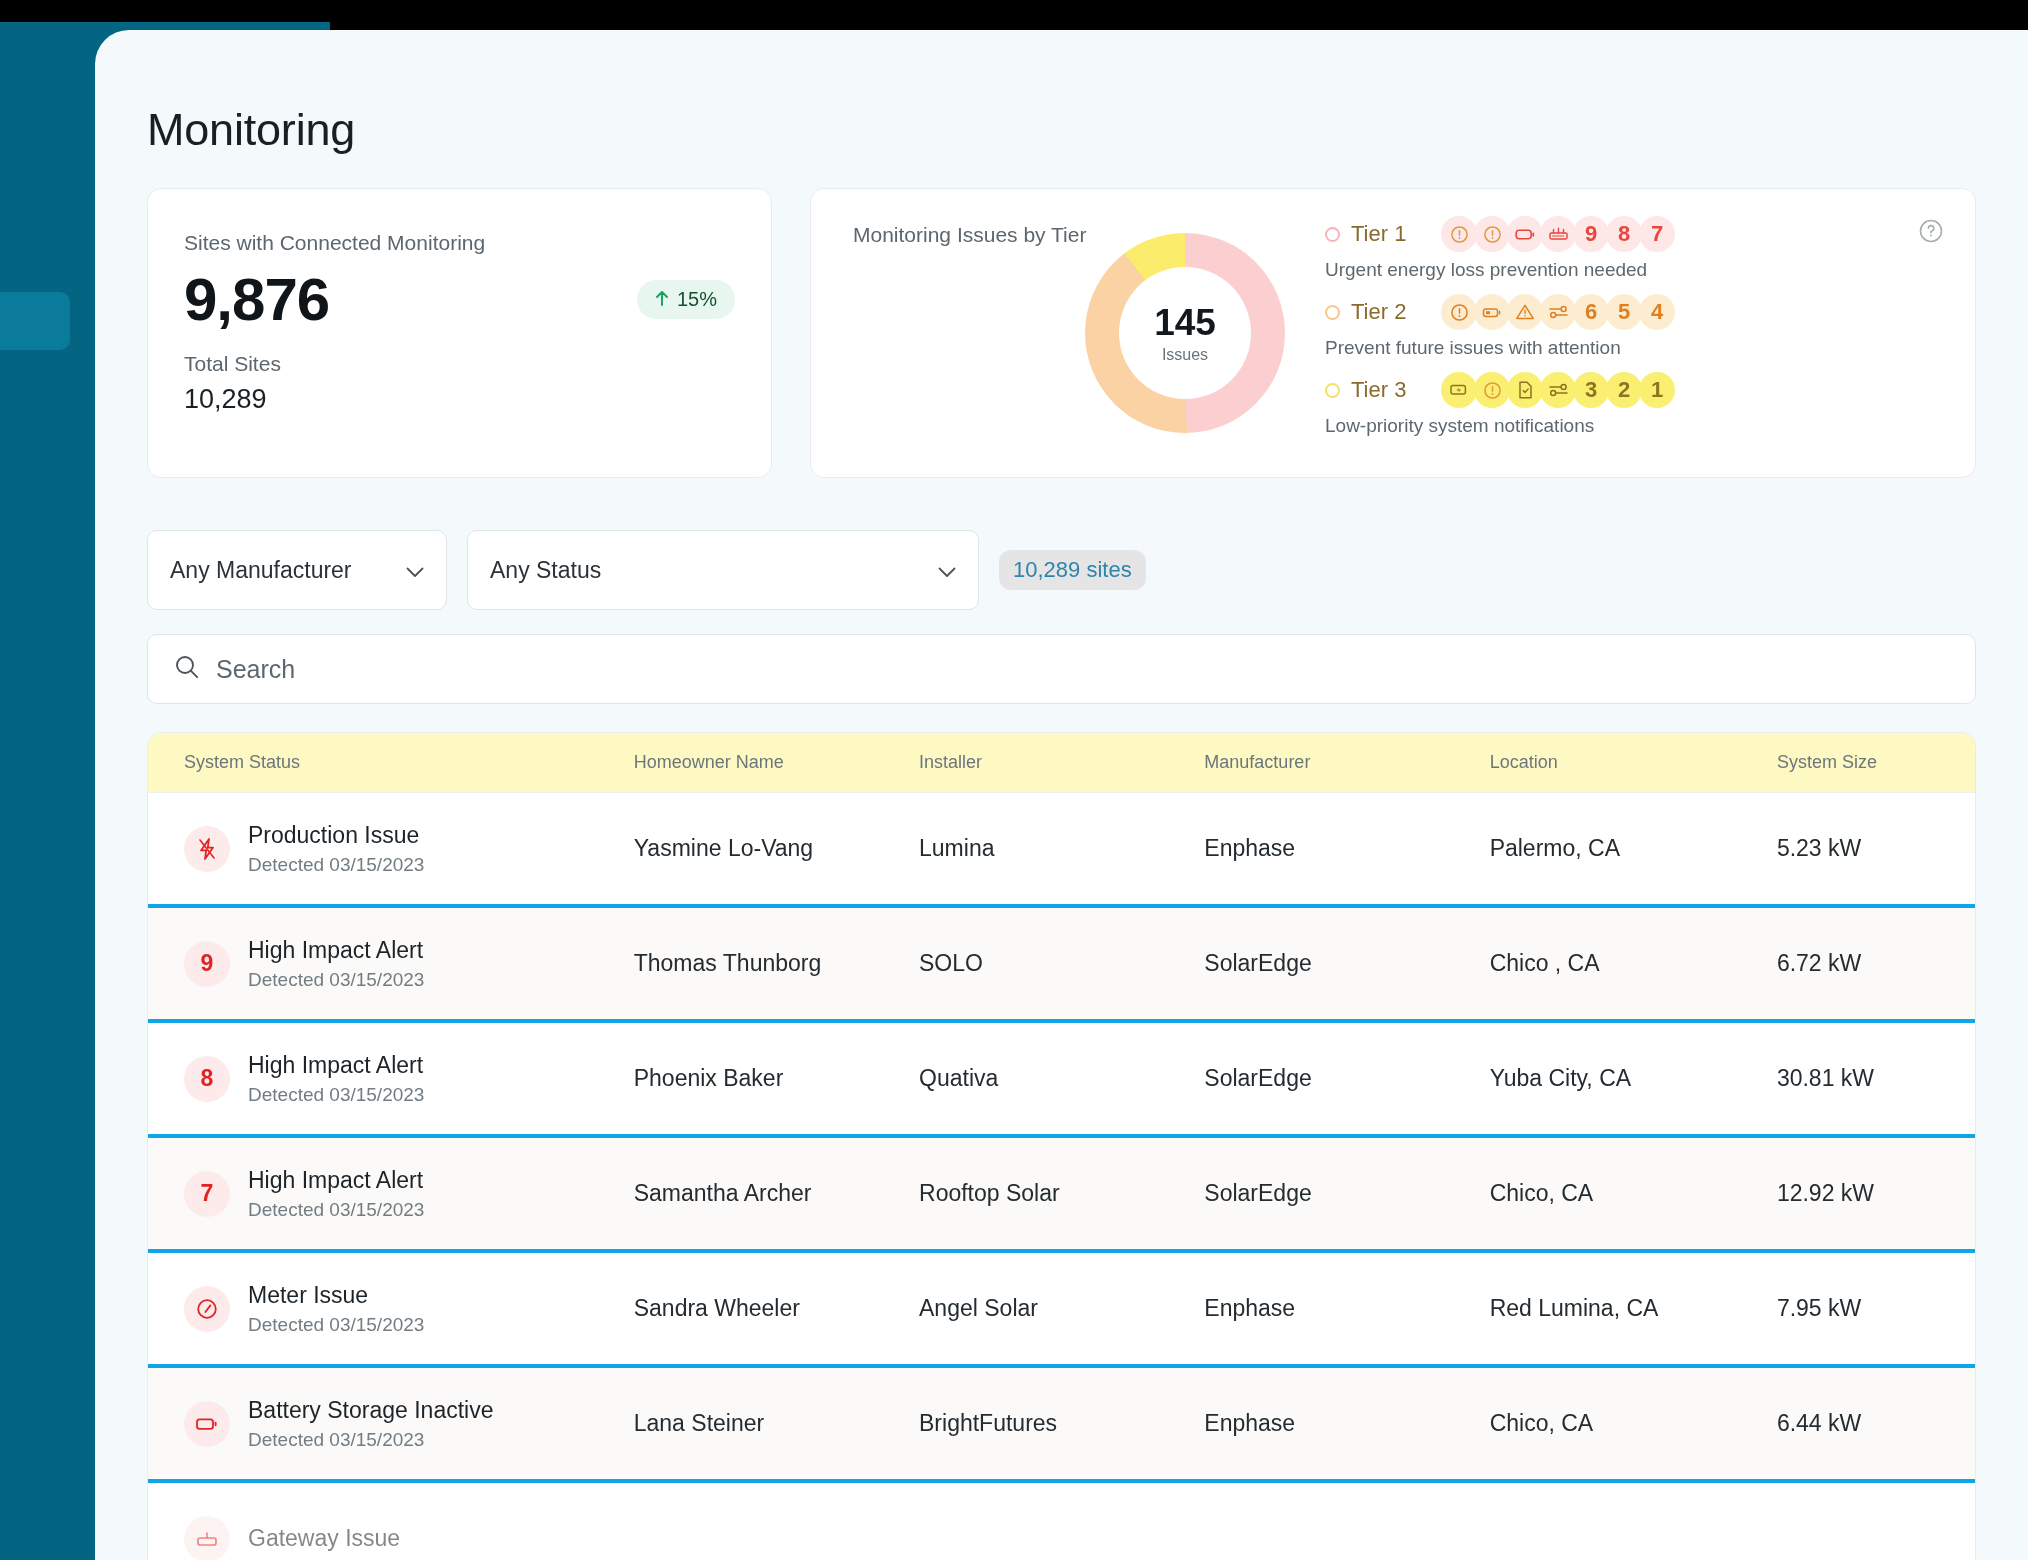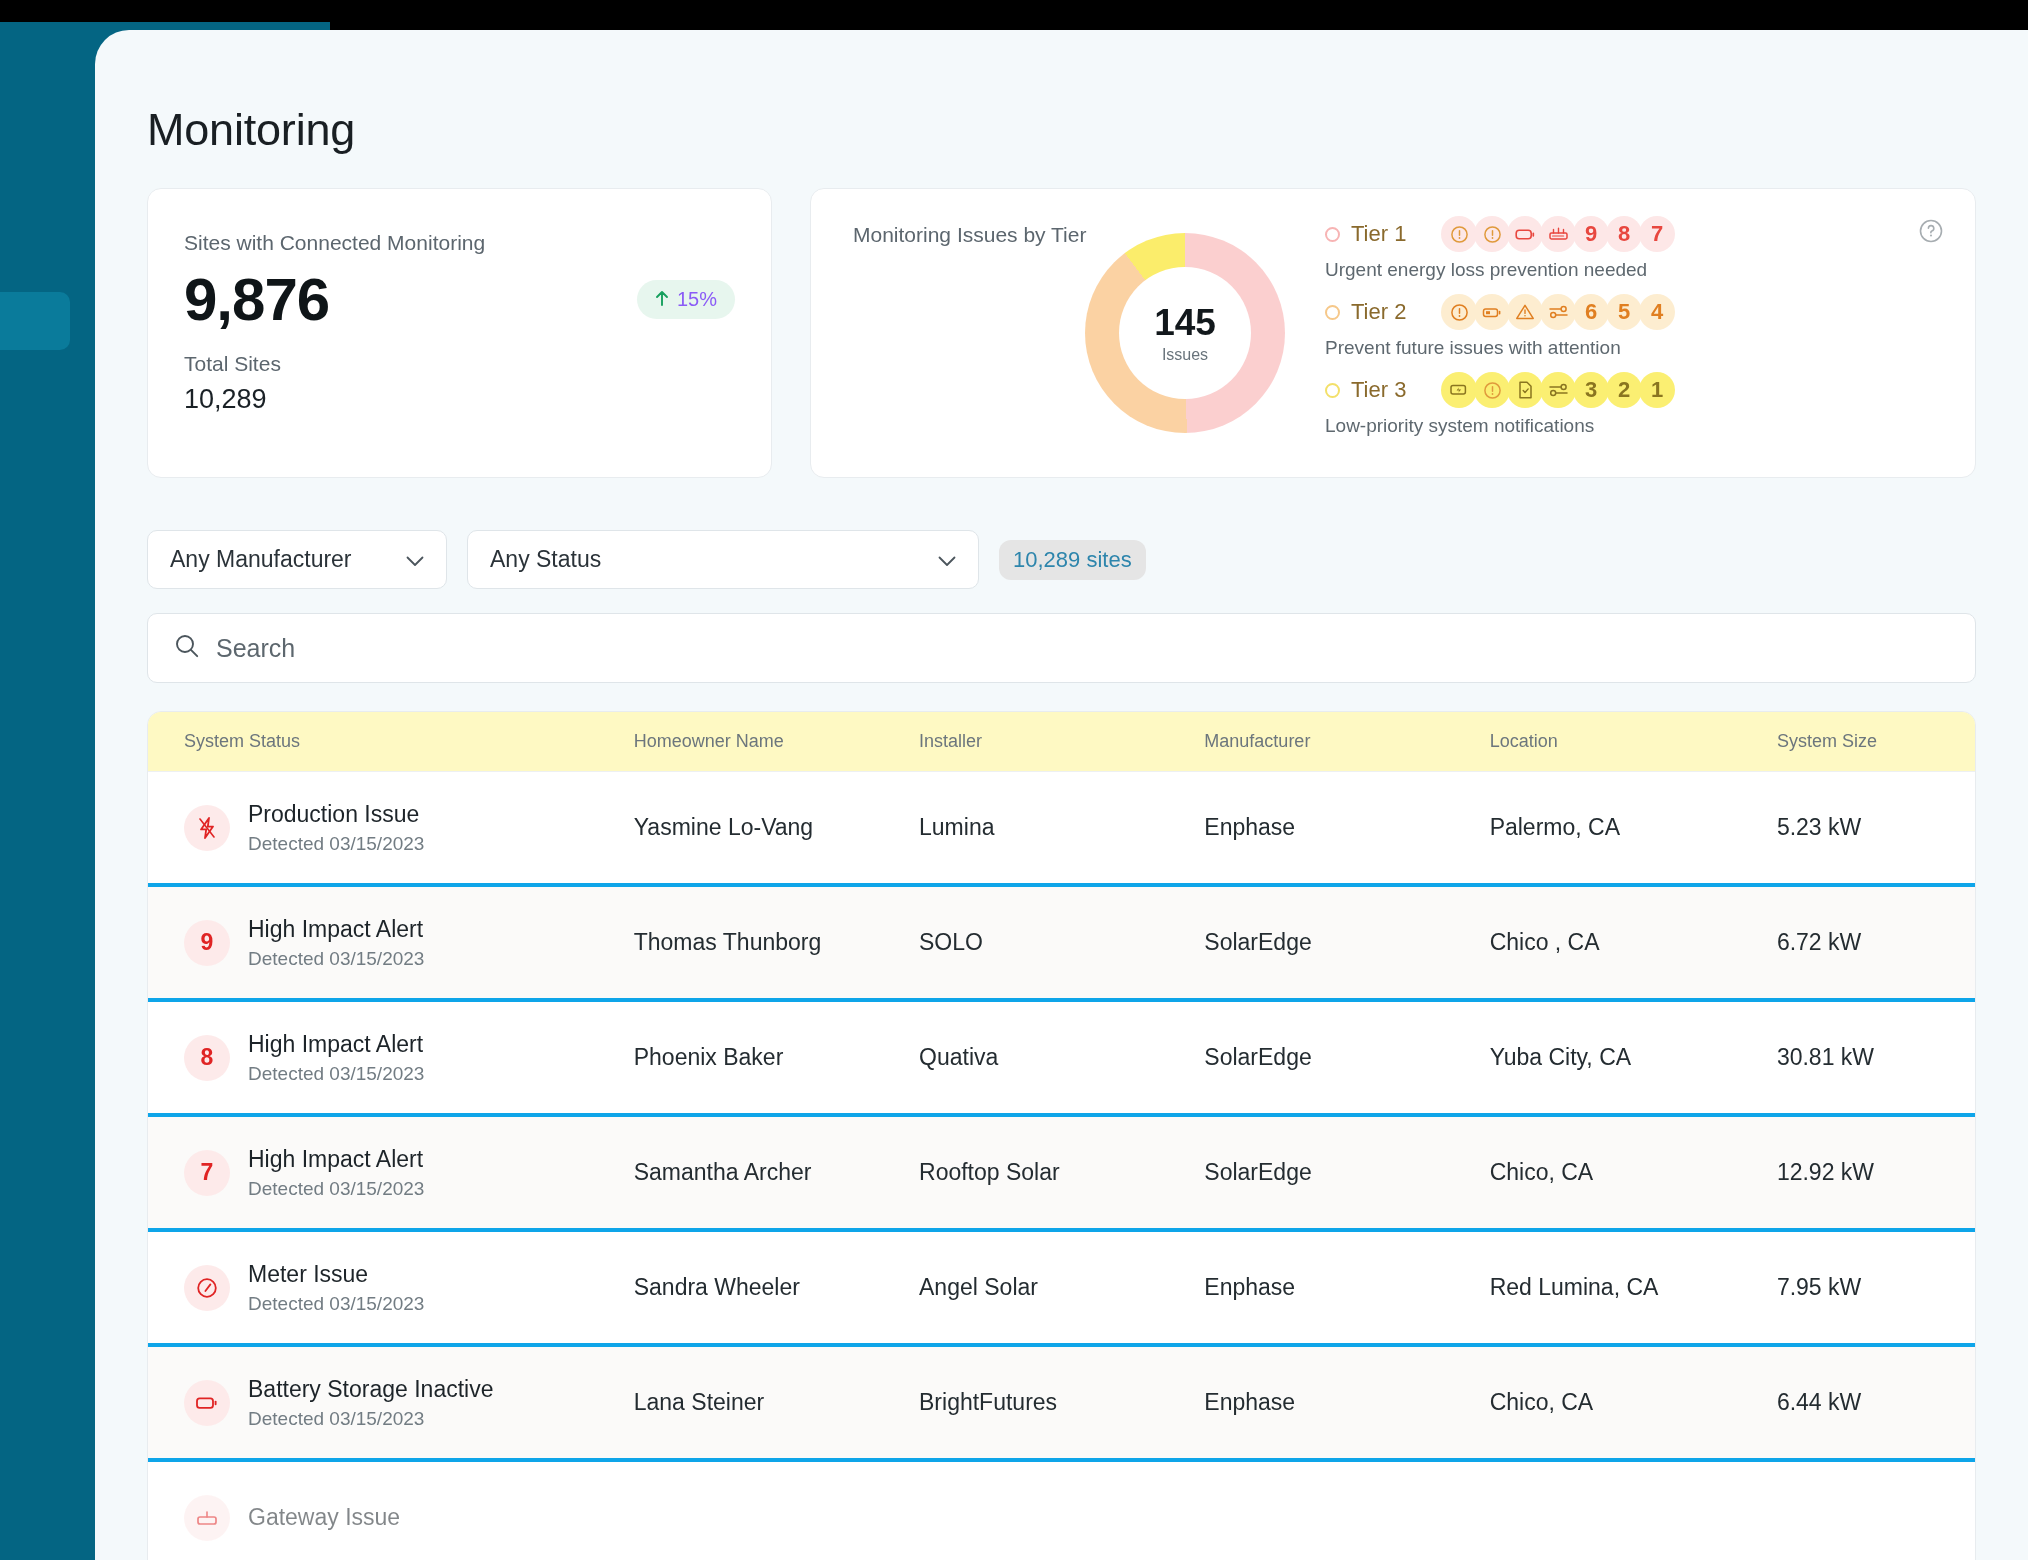--- a/index.html
+++ b/index.html
@@ -64,21 +64,21 @@
   
   .cards-row { display: flex; gap: 38px; margin-top: 22px; }
   .card {
     background: #ffffff; border: 1px solid #e8ecef; border-radius: 14px;
   }
   .card-sites { width: 625px; height: 290px; padding: 42px 36px; }
   .card-label { font-size: 21px; color: #5c666e; }
   .big-row { display: flex; align-items: center; justify-content: space-between; margin-top: 10px; }
   .big-number { font-size: 60px; font-weight: 700; color: #0f1518; letter-spacing: -1px; }
   .pill-up {
-    background: #e7f6ee; color: #8b5cf6;
+    background: #e7f6ee; color: #14532d;
     border-radius: 999px; padding: 8px 18px;
     font-size: 20px; display: flex; align-items: flex-start; gap: 8px;
   }
   .total-label { font-size: 21px; color: #5c666e; margin-top: 18px; }
   .total-value { font-size: 27px; color: #1a2126; margin-top: 8px; }
 
   .card-issues {
     flex: 1; height: 290px; padding: 30px 34px;
     display: flex; align-items: center; position: relative;
   }
@@ -104,21 +104,21 @@
     margin-left: -3px;
     font-size: 22px; font-weight: 600;
   }
   .tier-desc { font-size: 19px; color: #5e686f; margin: 7px 0 13px 0; }
   .help-icon { position: absolute; right: 30px; top: 28px; cursor: pointer; }
 
   
   .filters { display: flex; align-items: center; gap: 20px; margin-top: 52px; }
   .select-box {
     background: #fff; border: 1px solid #dfe5e9; border-radius: 10px;
-    height: 59px; display: flex; align-items: center; justify-content: space-between;
+    height: 80px; display: flex; align-items: center; justify-content: space-between;
     padding: 0 22px; font-size: 23px; color: #2b3339; cursor: pointer;
   }
   .sel-manufacturer { width: 300px; gap: 18px; }
   .sel-status { width: 512px; }
   .sites-badge {
     background: #e5e5e5; color: #2d85ac; border-radius: 12px;
     padding: 7px 14px; font-size: 22px;
   }
 
   .search-box {

